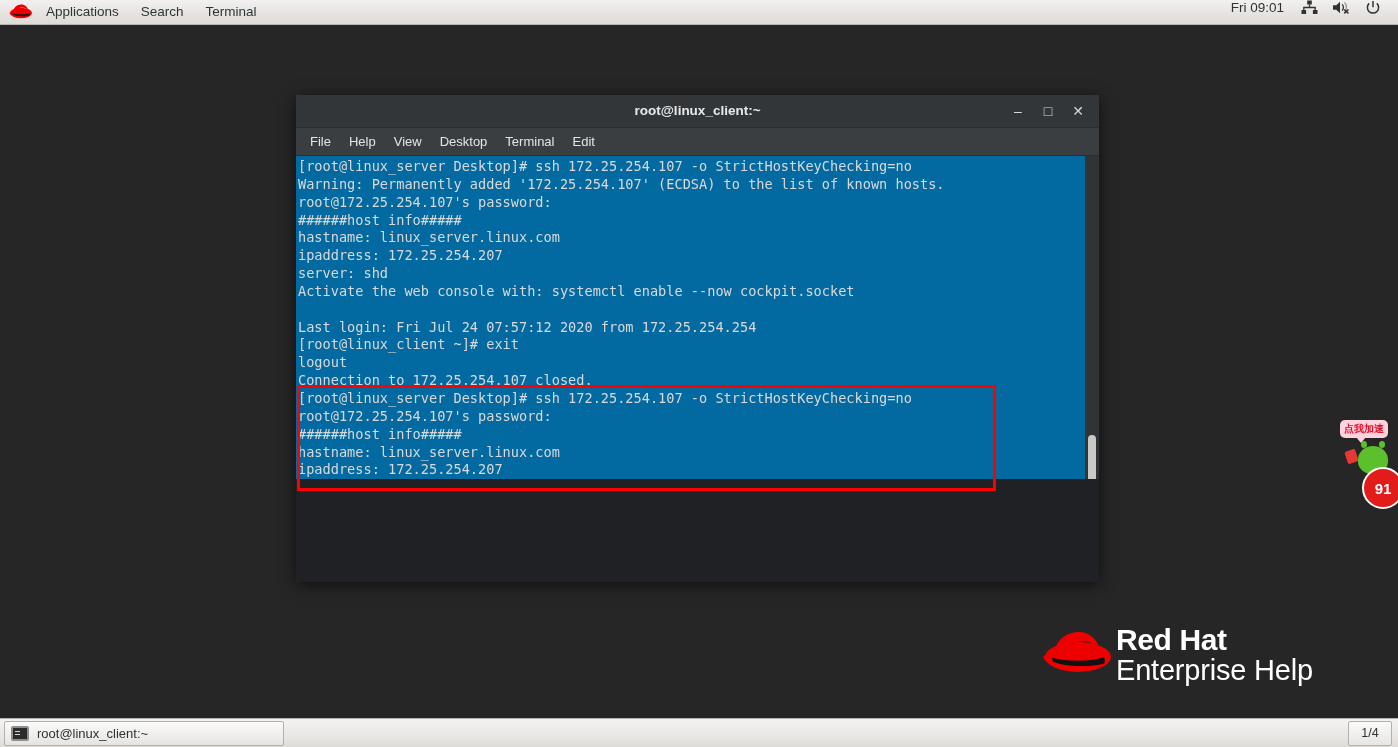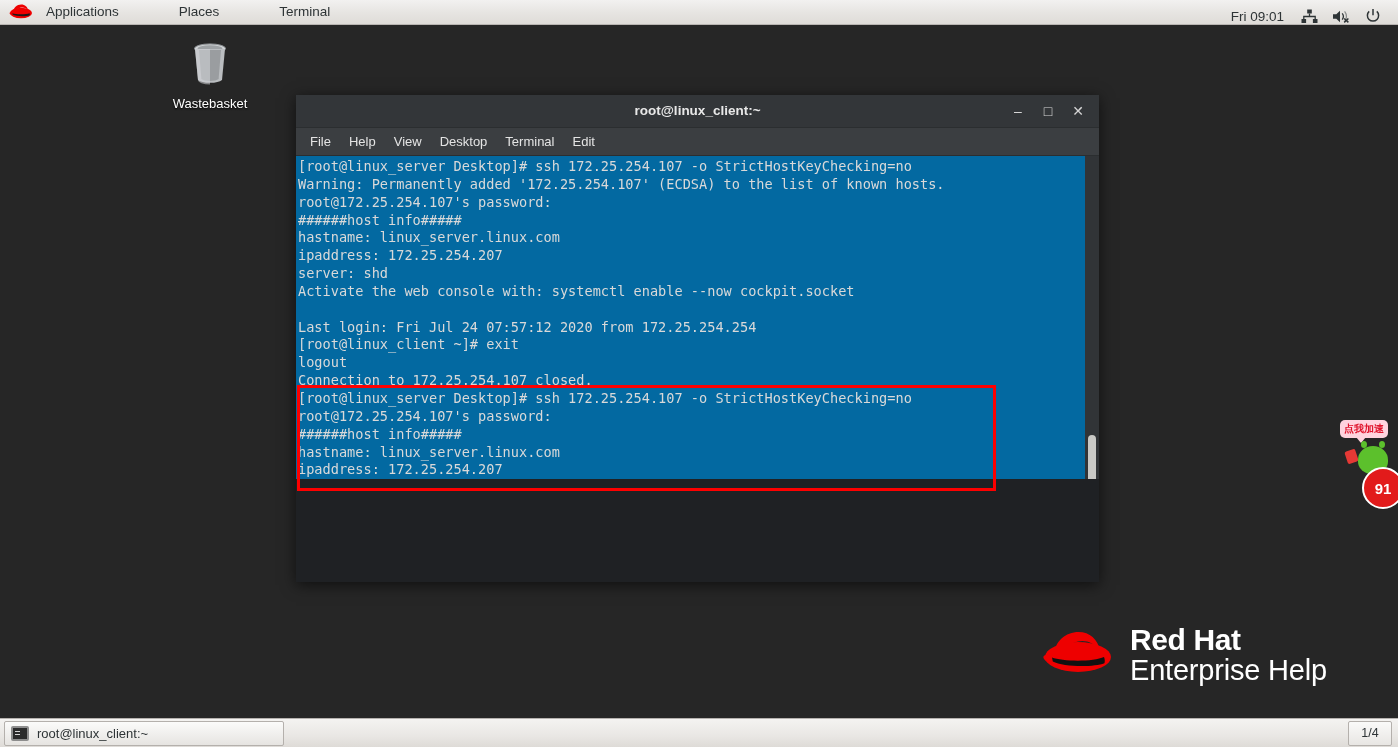--- a/index.html
+++ b/index.html
@@ -18,35 +18,35 @@
   
   #top-panel {
     position: absolute; left: 0; top: 0;
     width: 1398px; height: 25px;
     background: linear-gradient(to bottom, #f2f1f0 0%, #e6e4e1 55%, #dfdcd8 100%);
     border-bottom: 1px solid #b9b5b2;
     display: flex; align-items: center;
     box-sizing: border-box;
   }
   #top-panel .menu {
-    display: flex; align-items: center; height: 100%; gap: 38px;
+    display: flex; align-items: center; height: 100%;
   }
   .panel-item {
     font-size: 13.5px;
     color: #2e3436;
     padding: 0 11px;
     line-height: 24px;
     height: 24px;
     display: flex; align-items: center;
     white-space: nowrap;
   }
   .rh-logo-small { margin-left: 8px; margin-right: 1px; display:flex; align-items:center;}
   #top-right {
     margin-left: auto;
-    display: flex; align-items: flex-end; height: 100%;
+    display: flex; align-items: flex-start; height: 100%;
     padding-right: 10px;
   }
   #clock { font-size: 13.5px; color:#2e3436; padding: 0 10px; }
   .tray-icon { padding: 0 7px; display:flex; align-items:center; }
 
   
   .desk-icon {
     position: absolute;
     width: 96px;
     text-align: center;
@@ -145,21 +145,20 @@
     pointer-events: none;
   }
 
   
   #rhel-watermark {
     position: absolute;
     left: 1040px; top: 625px;
     display: flex; align-items: center;
   }
   #rhel-words {
-    margin-left: 14px;
     color: #ffffff;
     line-height: 1.02;
   }
   #rhel-line1 { font-size: 30px; font-weight: bold; letter-spacing: -0.4px; }
   #rhel-line2 { font-size: 29px; font-weight: normal; letter-spacing: -0.2px; }
 
   
   #bottom-panel {
     position: absolute; left: 0; bottom: 0;
     width: 1398px; height: 29px;
@@ -280,21 +279,21 @@
     <span class="rh-logo-small">
       <svg width="26" height="18" viewBox="0 0 26 18">
         <ellipse cx="13" cy="10" rx="11" ry="5.3" fill="#ee0000"></ellipse>
         <path d="M5 10 C5 4.6 9 1.5 13.2 1.5 C17 1.5 19.6 4 20.4 7.6 C18.5 5.2 15.6 4 13 4.6 C9.6 5.4 6.6 7.6 5 10 Z" fill="#ee0000"></path>
         <path d="M3.6 9.6 C2 9.2 1.2 9.8 1.6 10.6 C2.2 11.8 4.4 12.8 5.6 13 C4.2 12 3.4 10.8 3.6 9.6 Z" fill="#ee0000"></path>
         <path d="M4.4 10.3 C7.6 11.6 18 11.8 21.6 10.2 C21.9 11 21.9 11.6 21.7 12.2 C18 13.6 8 13.5 4.6 11.6 Z" fill="#1a1a1a"></path>
       </svg>
     </span>
     <div class="menu">
       <div class="panel-item">Applications</div>
-      <div class="panel-item">Places</div>
+      <div class="panel-item">Search</div>
       <div class="panel-item">Terminal</div>
     </div>
 
     <div id="top-right">
       <div id="clock">Fri 09:01</div>
       <span class="tray-icon">
         <svg width="17" height="15" viewBox="0 0 17 15">
           <rect x="6.2" y="0.5" width="4.6" height="4" fill="#2e3436"></rect>
           <rect x="0.5" y="10" width="4.6" height="4" fill="#2e3436"></rect>
           <rect x="11.9" y="10" width="4.6" height="4" fill="#2e3436"></rect>
@@ -312,32 +311,20 @@
       <span class="tray-icon">
         <svg width="16" height="16" viewBox="0 0 16 16">
           <path d="M4.2 3.4 A5.6 5.6 0 1 0 11.8 3.4" stroke="#2e3436" stroke-width="1.5" fill="none"></path>
           <line x1="8" y1="1" x2="8" y2="7.2" stroke="#2e3436" stroke-width="1.5"></line>
         </svg>
       </span>
     </div>
   </div>
 
 
-  <div class="desk-icon" id="icon-trash">
-    <div class="glyph">
-      <svg width="52" height="52" viewBox="0 0 52 52">
-        <ellipse cx="26" cy="10.5" rx="15.5" ry="4.6" fill="#cfd2d4" stroke="#8e9295" stroke-width="1"></ellipse>
-        <ellipse cx="26" cy="10.5" rx="12.4" ry="3.3" fill="#9ea2a5"></ellipse>
-        <path d="M11 11 L14 42 A13 4.6 0 0 0 38 42 L41 11 Z" fill="#babdc0"></path>
-        <path d="M15 12 L17.4 41 A9.5 3.4 0 0 0 34.6 41 L37 12 Z" fill="#8f9396" opacity="0.75"></path>
-        <path d="M11 11 L14 42 A13 4.6 0 0 0 26 46.6 L26 11 Z" fill="#d3d6d8" opacity="0.55"></path>
-      </svg>
-    </div>
-    <div class="label">Wastebasket</div>
-  </div>
 
   <div id="terminal-window">
     <div id="titlebar">
       <div id="title-text">root@linux_client:~</div>
       <div id="win-btns">
         <div class="win-btn">–</div>
         <div class="win-btn">□</div>
         <div class="win-btn">✕</div>
       </div>
     </div>

